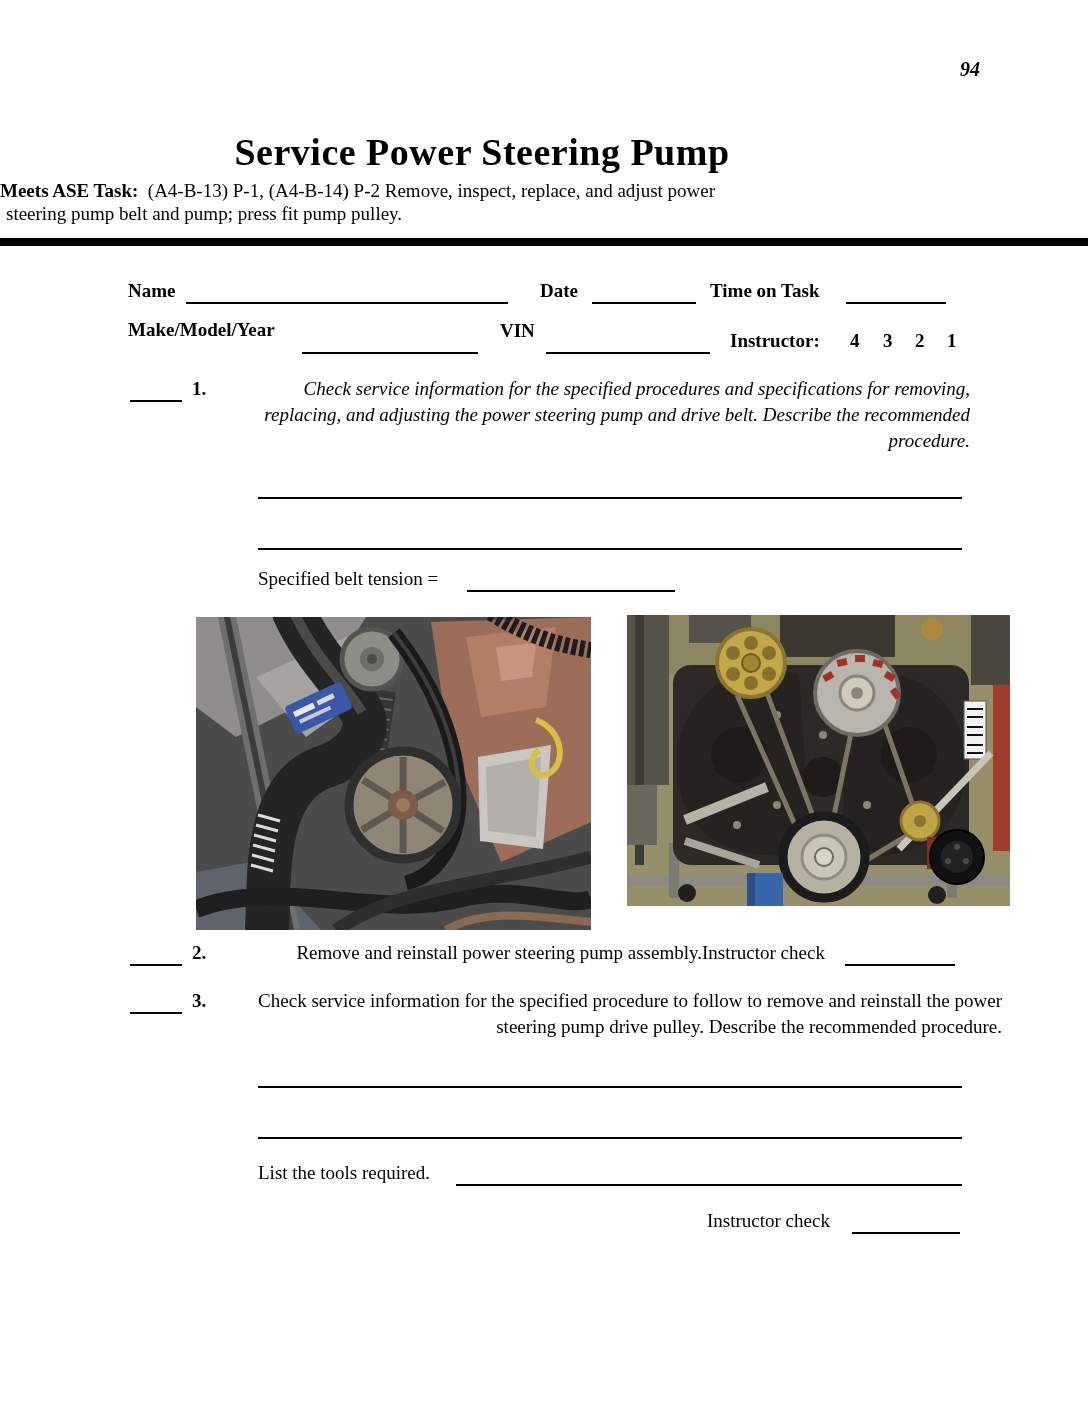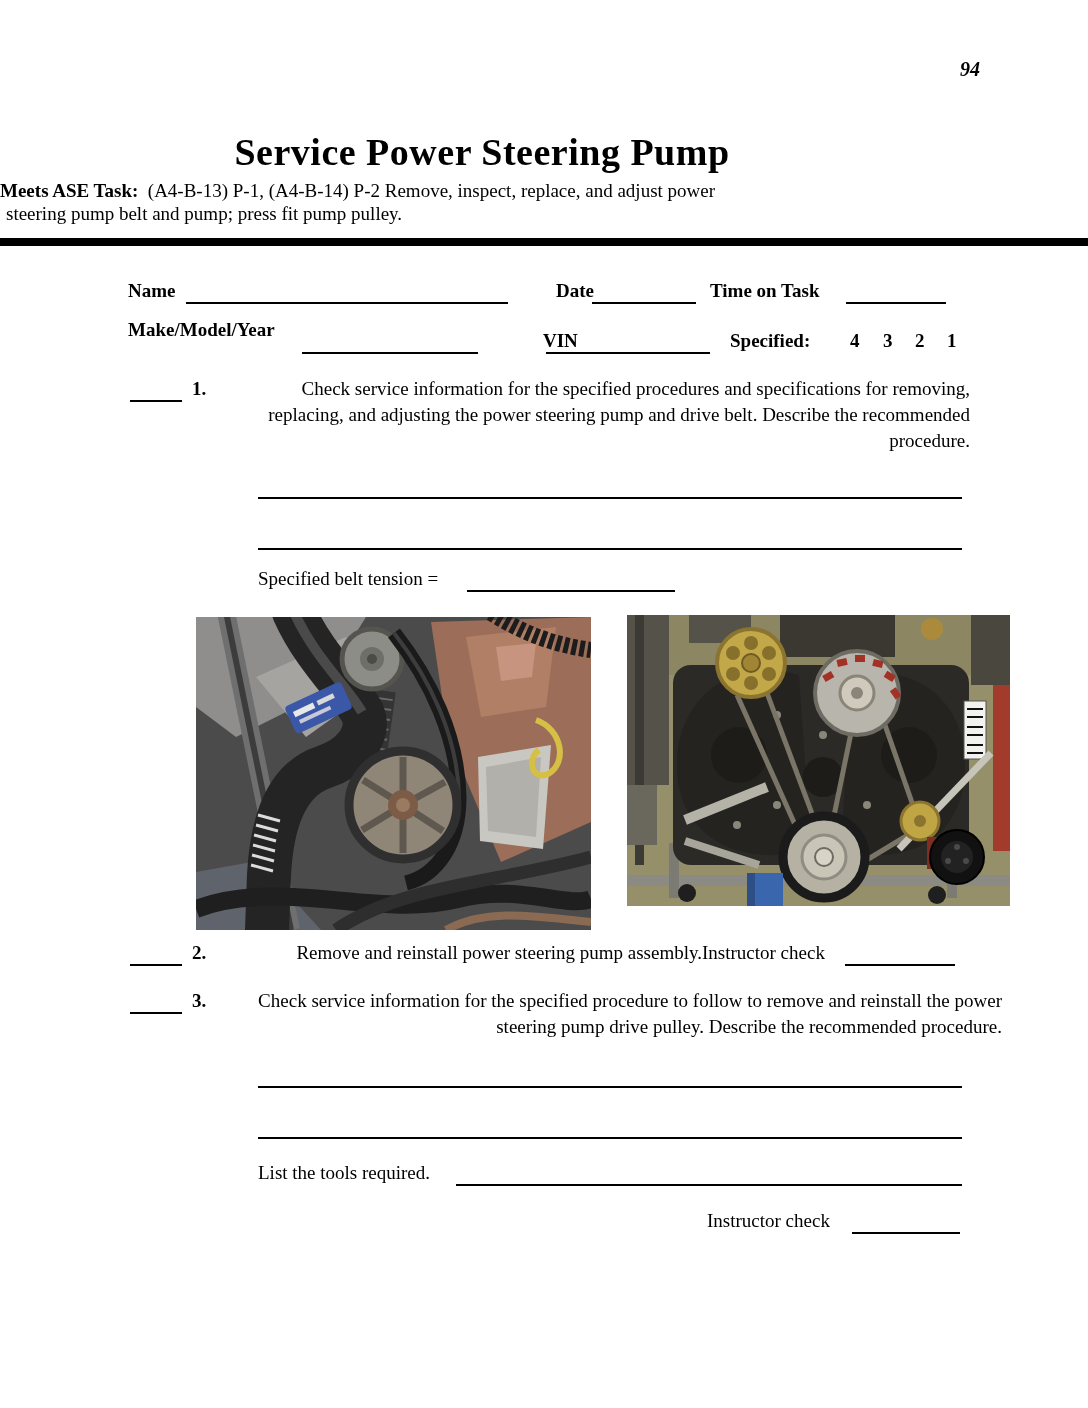--- a/index.html
+++ b/index.html
@@ -25,38 +25,38 @@
 <div class="abs pagenum" style="left:960px;top:58px;font-style:italic;">94</div>
 
 <div class="abs title" style="left:0;top:130px;">Service Power Steering Pump</div>
 <div class="abs ase" style="left:0;top:180px;"><span class="b">Meets ASE Task:</span>&nbsp;&nbsp;<span>(A4-B-13) P-1, (A4-B-14) P-2  Remove, inspect, replace, and adjust power</span></div>
 <div class="abs ase" style="left:0;top:203px;margin-left:6px;">steering pump belt and pump; press fit pump pulley.</div>
 
 <div class="abs thick-rule" style="top:238px;"></div>
 
 <div class="abs t b" style="left:128px;top:278px;">Name</div>
 <div class="abs blank" style="left:186px;top:278px;width:322px;"></div>
-<div class="abs t b" style="left:556px;top:278px;">Date</div>
+<div class="abs t b" style="left:540px;top:278px;">Date</div>
 <div class="abs blank" style="left:592px;top:278px;width:104px;"></div>
 <div class="abs t b" style="left:710px;top:278px;">Time on Task</div>
 <div class="abs blank" style="left:846px;top:278px;width:100px;"></div>
 
 <div class="abs t b" style="left:128px;top:317px;">Make/Model/Year</div>
 <div class="abs blank" style="left:302px;top:328px;width:176px;"></div>
-<div class="abs t b" style="left:500px;top:328px;margin-left:43px;">VIN</div>
+<div class="abs t b" style="left:500px;top:318px;">VIN</div>
 <div class="abs blank" style="left:546px;top:328px;width:164px;"></div>
-<div class="abs t b" style="left:730px;top:328px;">Specified:</div>
+<div class="abs t b" style="left:730px;top:328px;">Instructor:</div>
 <div class="abs t b" style="left:850px;top:328px;">4</div>
 <div class="abs t b" style="left:883px;top:328px;">3</div>
 <div class="abs t b" style="left:915px;top:328px;">2</div>
 <div class="abs t b" style="left:947px;top:328px;">1</div>
 
 <div class="abs blank" style="left:130px;top:376px;width:52px;"></div>
 <div class="abs t b" style="left:192px;top:376px;">1.</div>
-<div class="abs t" style="left:222px;top:376px;width:748px;">Check service information for the specified procedures and specifications for removing, replacing, and adjusting the power steering pump and drive belt.  Describe the recommended procedure.</div>
+<div class="abs t" style="left:222px;top:376px;width:748px;font-style:italic;">Check service information for the specified procedures and specifications for removing, replacing, and adjusting the power steering pump and drive belt.  Describe the recommended procedure.</div>
 
 <div class="abs rule-line" style="left:258px;top:497px;width:704px;"></div>
 <div class="abs rule-line" style="left:258px;top:548px;width:704px;"></div>
 
 <div class="abs t" style="left:258px;top:566px;">Specified belt tension =</div>
 <div class="abs blank" style="left:467px;top:566px;width:208px;"></div>
 
 <svg class="abs photo" style="left:196px;top:617px;" width="395" height="313" viewBox="0 0 395 313" role="img">
   <rect x="0" y="0" width="395" height="313" fill="#4b4b4b"></rect>
   <polygon points="0,0 170,0 120,80 40,120 0,90" fill="#8f8e8c"></polygon>

